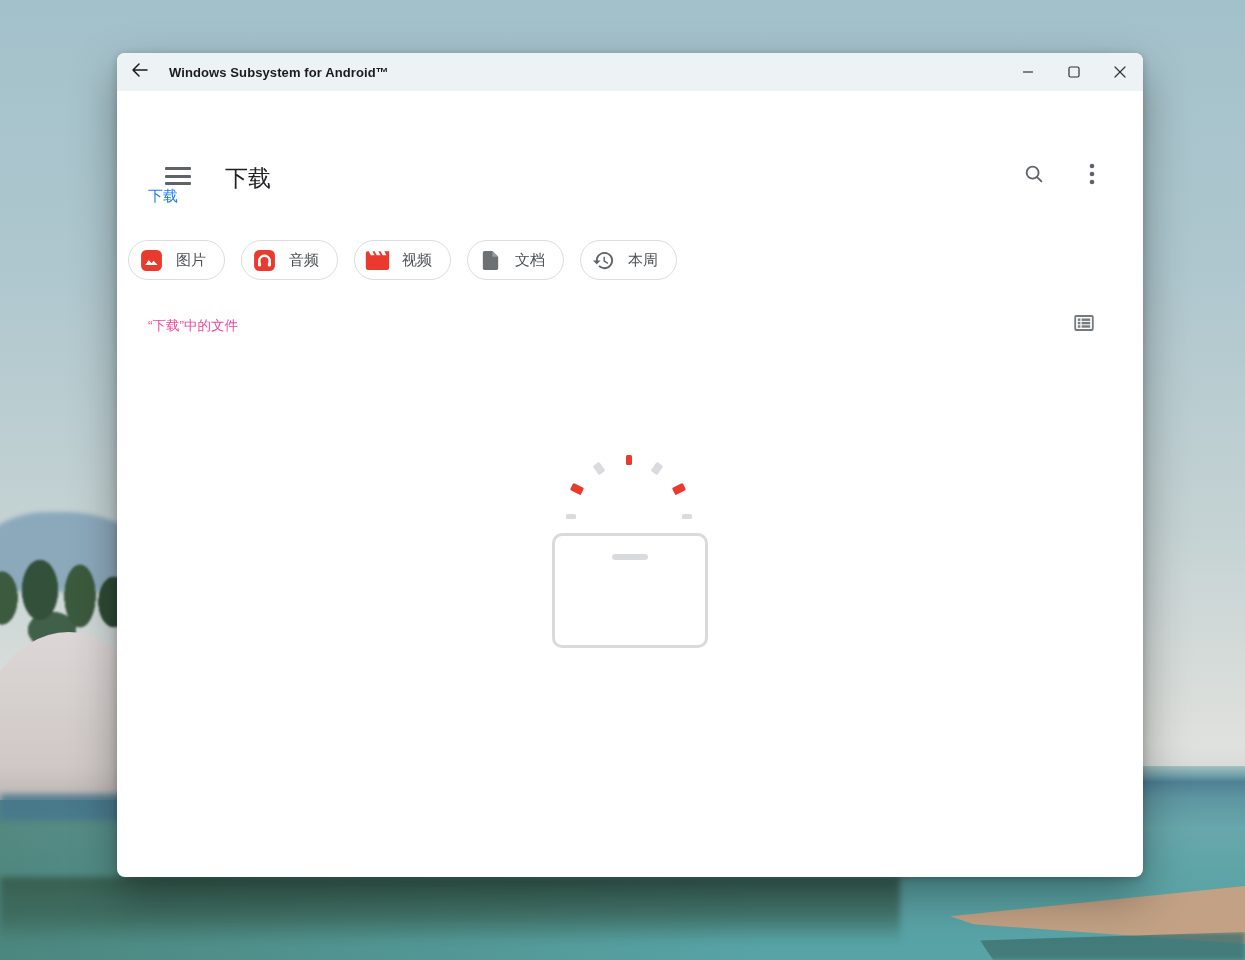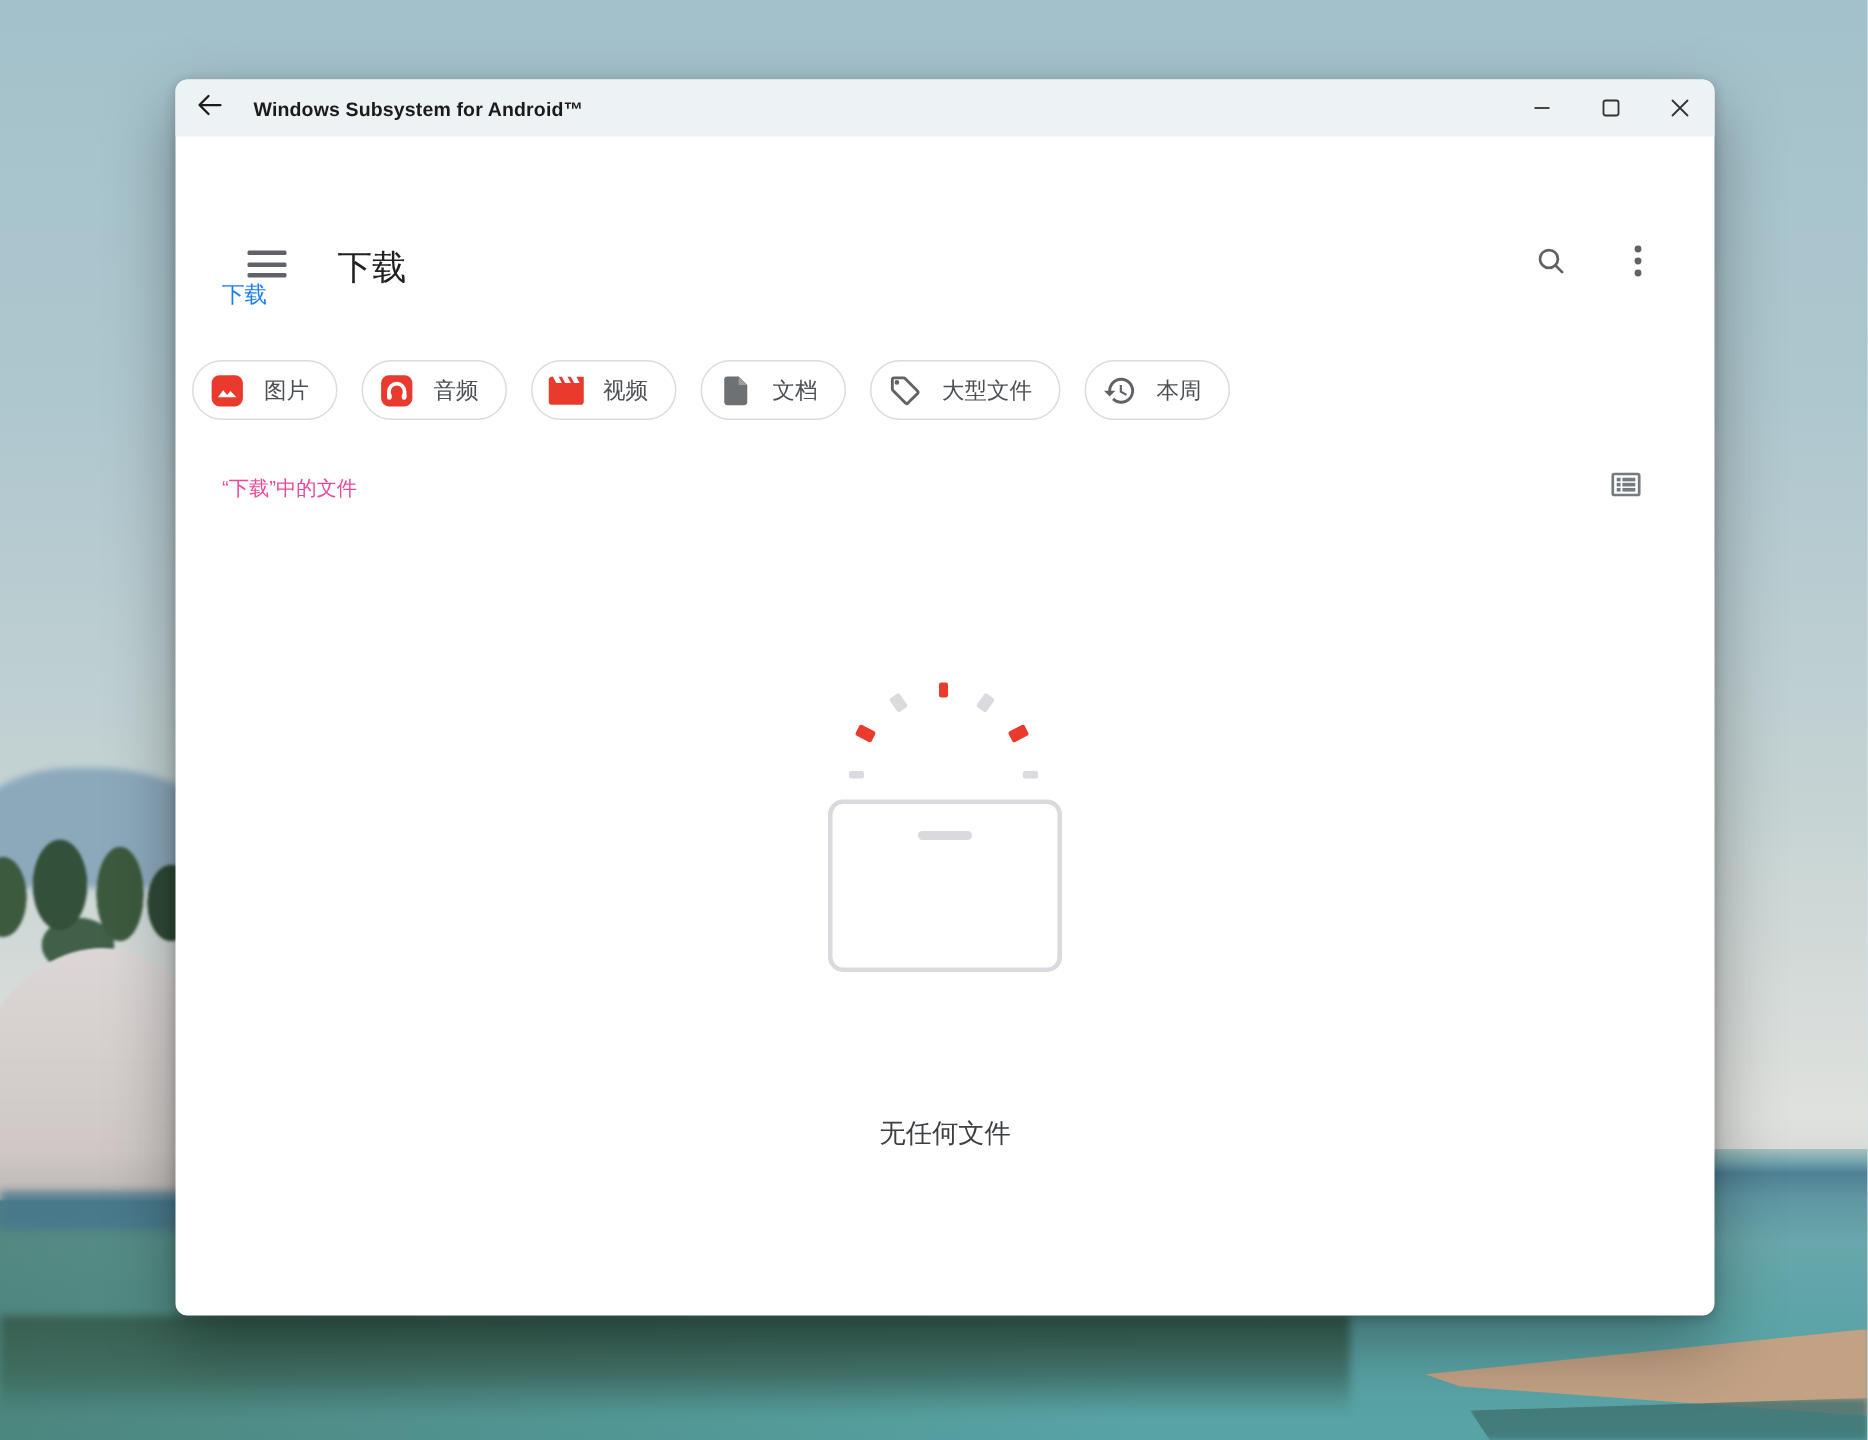--- a/index.html
+++ b/index.html
@@ -207,29 +207,20 @@
     <div class="chip">
       <span class="chip-icon">
         <svg width="23" height="23" viewBox="0 0 24 24">
             <path d="M14 2H6c-1.1 0-2 .9-2 2v16c0 1.1.9 2 2 2h12c1.1 0 2-.9 2-2V8l-6-6z" fill="#6e7174"></path>
             <path d="M14 2v6h6z" fill="#9a9da0"></path>
           </svg>
       </span>
       <span class="chip-label">文档</span>
     </div>
 
-    <div class="chip">
-      <span class="chip-icon">
-        <svg width="23" height="23" viewBox="0 0 24 24" fill="#5f6368">
-            <path d="M21.41 11.58l-9-9C12.05 2.22 11.55 2 11 2H4c-1.1 0-2 .9-2 2v7c0 .55.22 1.05.59 1.42l9 9c.36.36.86.58 1.41.58.55 0 1.05-.22 1.41-.59l7-7c.37-.36.59-.86.59-1.41 0-.55-.23-1.06-.59-1.42zM13 20.01L4 11V4h7v-.01l9 9-7 7.02z"></path>
-            <circle cx="6.2" cy="6.2" r="1.6"></circle>
-          </svg>
-      </span>
-      <span class="chip-label">大型文件</span>
-    </div>
 
     <div class="chip">
       <span class="chip-icon">
         <svg width="23" height="23" viewBox="0 0 24 24" fill="#5f6368">
             <path d="M13 3c-4.97 0-9 4.03-9 9H1l3.89 3.89.07.14L9 12H6c0-3.87 3.13-7 7-7s7 3.13 7 7-3.13 7-7 7c-1.93 0-3.68-.79-4.94-2.06l-1.42 1.42C8.27 19.99 10.51 21 13 21c4.97 0 9-4.03 9-9s-4.03-9-9-9zm-1 5v5l4.28 2.54.72-1.21-3.5-2.08V8H12z"></path>
           </svg>
       </span>
       <span class="chip-label">本周</span>
     </div>
 
@@ -255,15 +246,14 @@
     <div class="conf c-gray c2"></div>
     <div class="conf c-gray c3"></div>
     <div class="conf c-red c4"></div>
     <div class="conf c-red c5"></div>
     <div class="conf c-gray c6"></div>
     <div class="conf c-gray c7"></div>
     <div class="box-outline">
       <div class="box-handle"></div>
     </div>
   </div>
-  <div class="empty-message">无任何文件</div>
 
 </div>
 
 </body></html>

